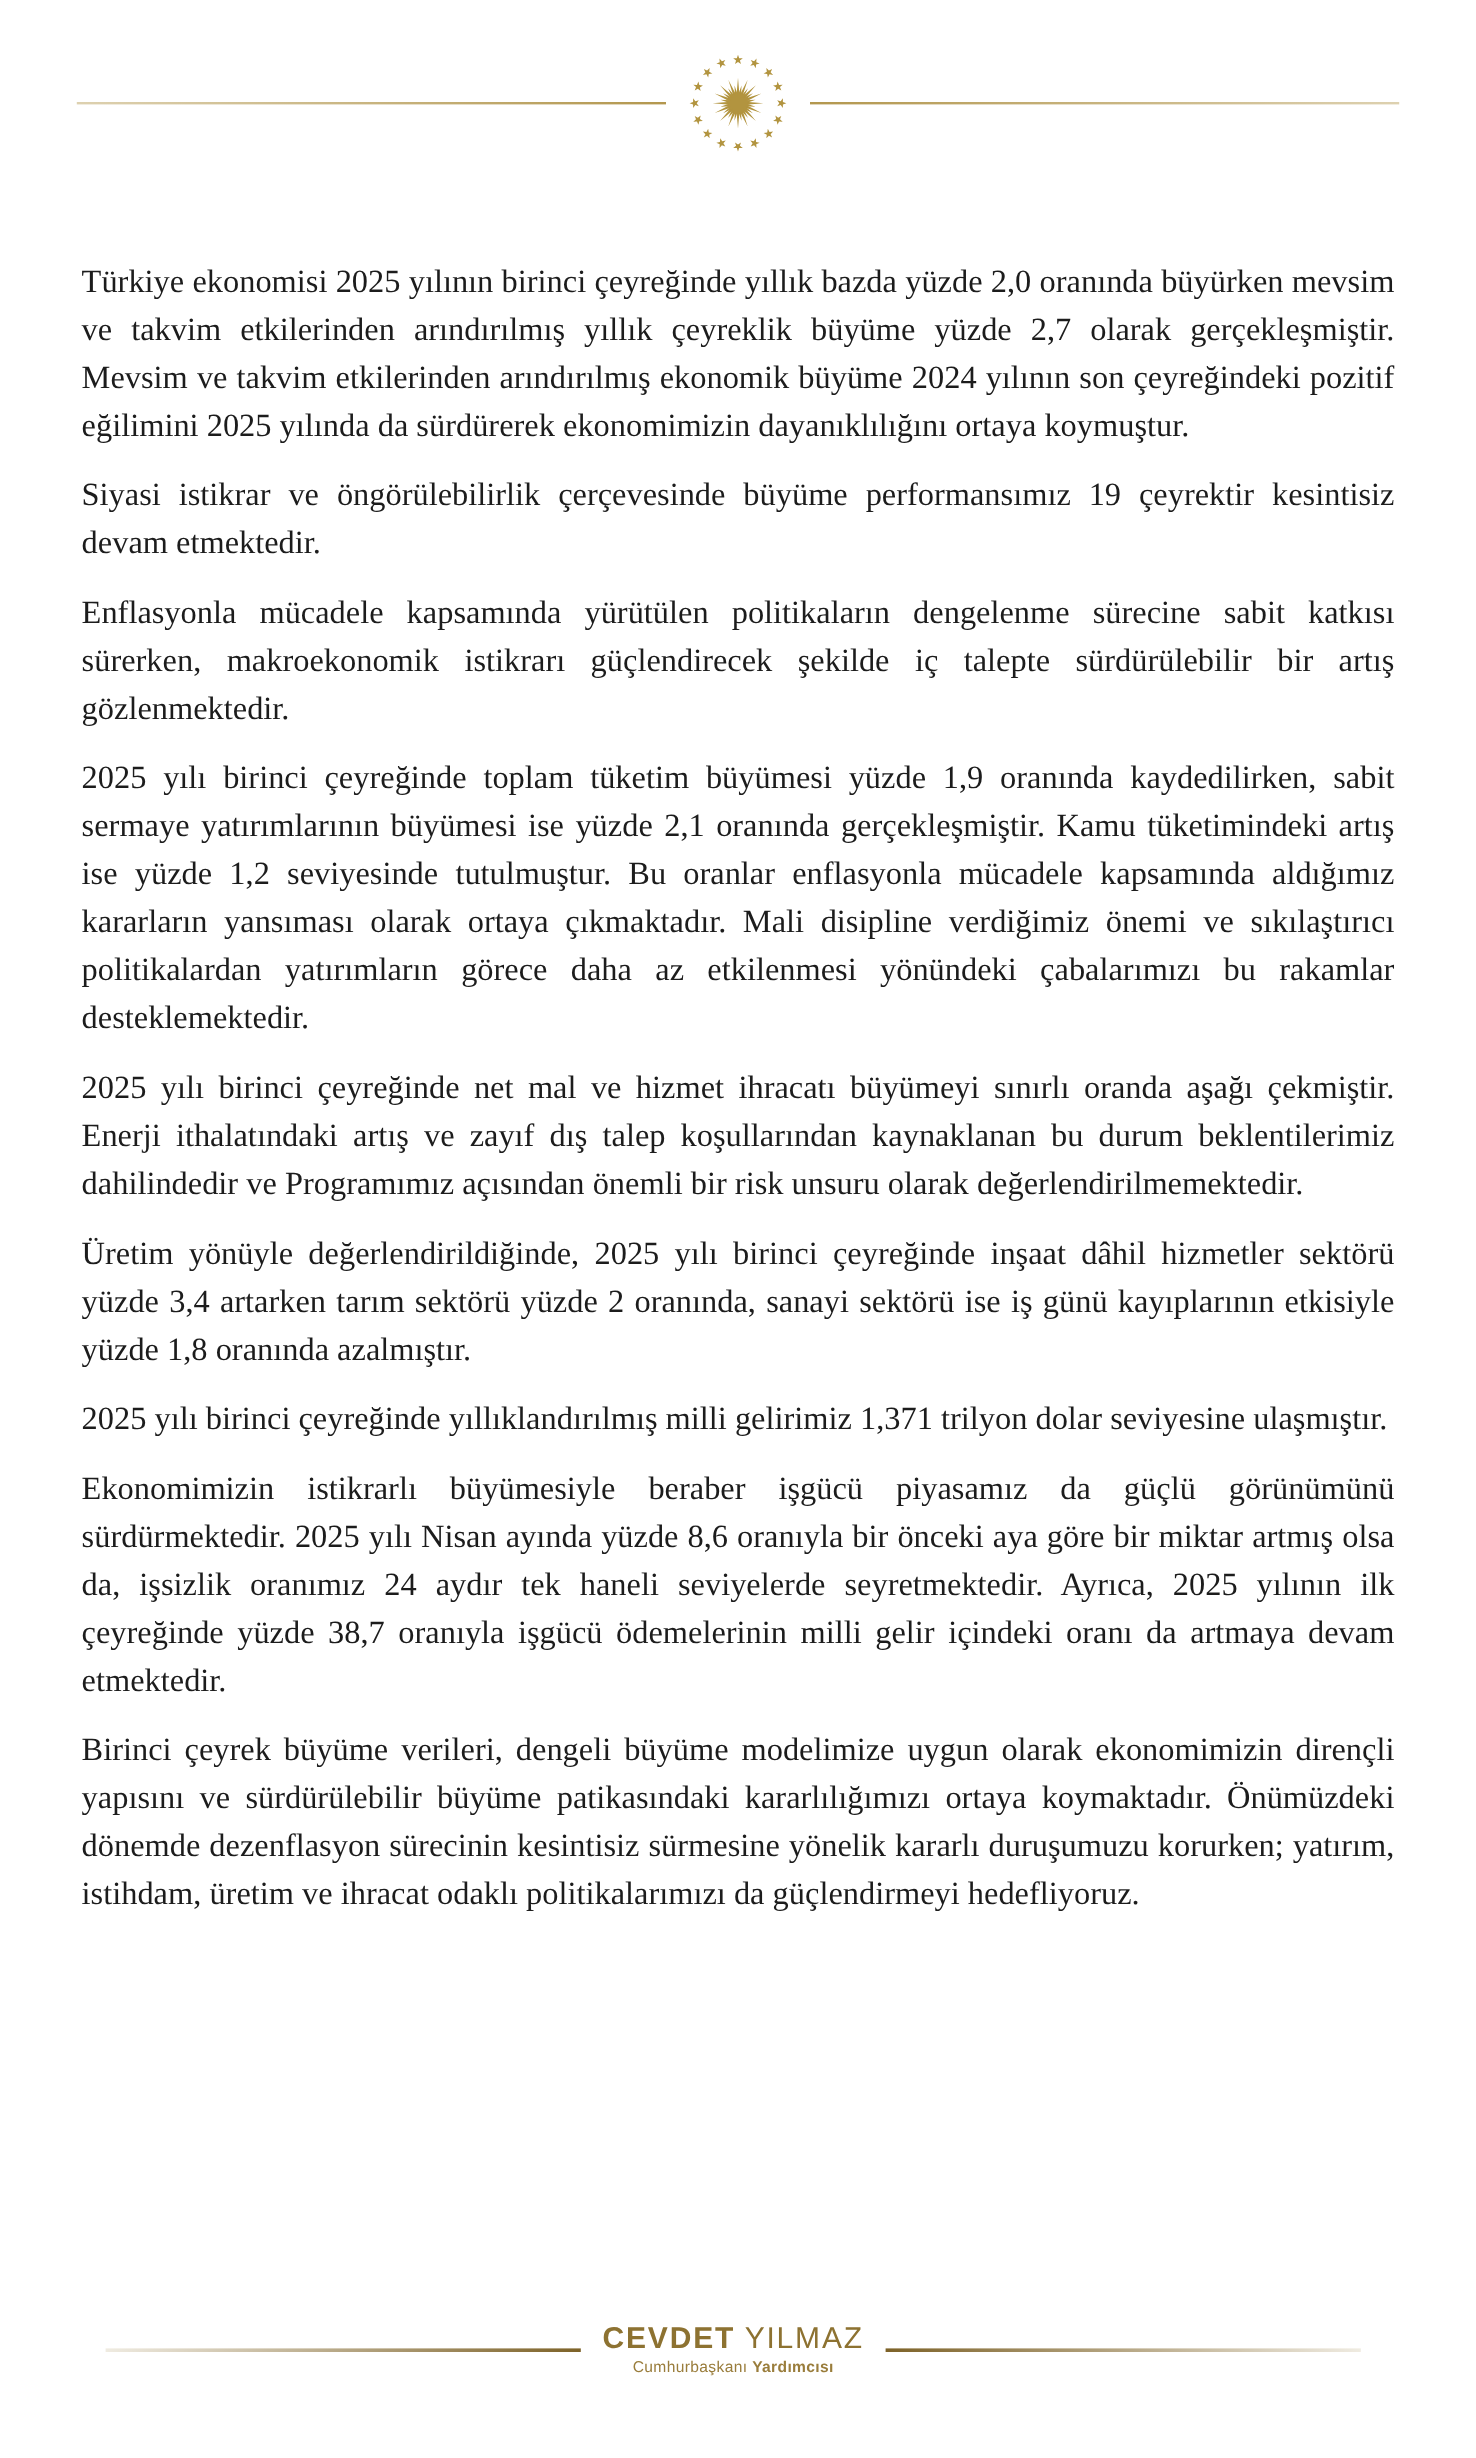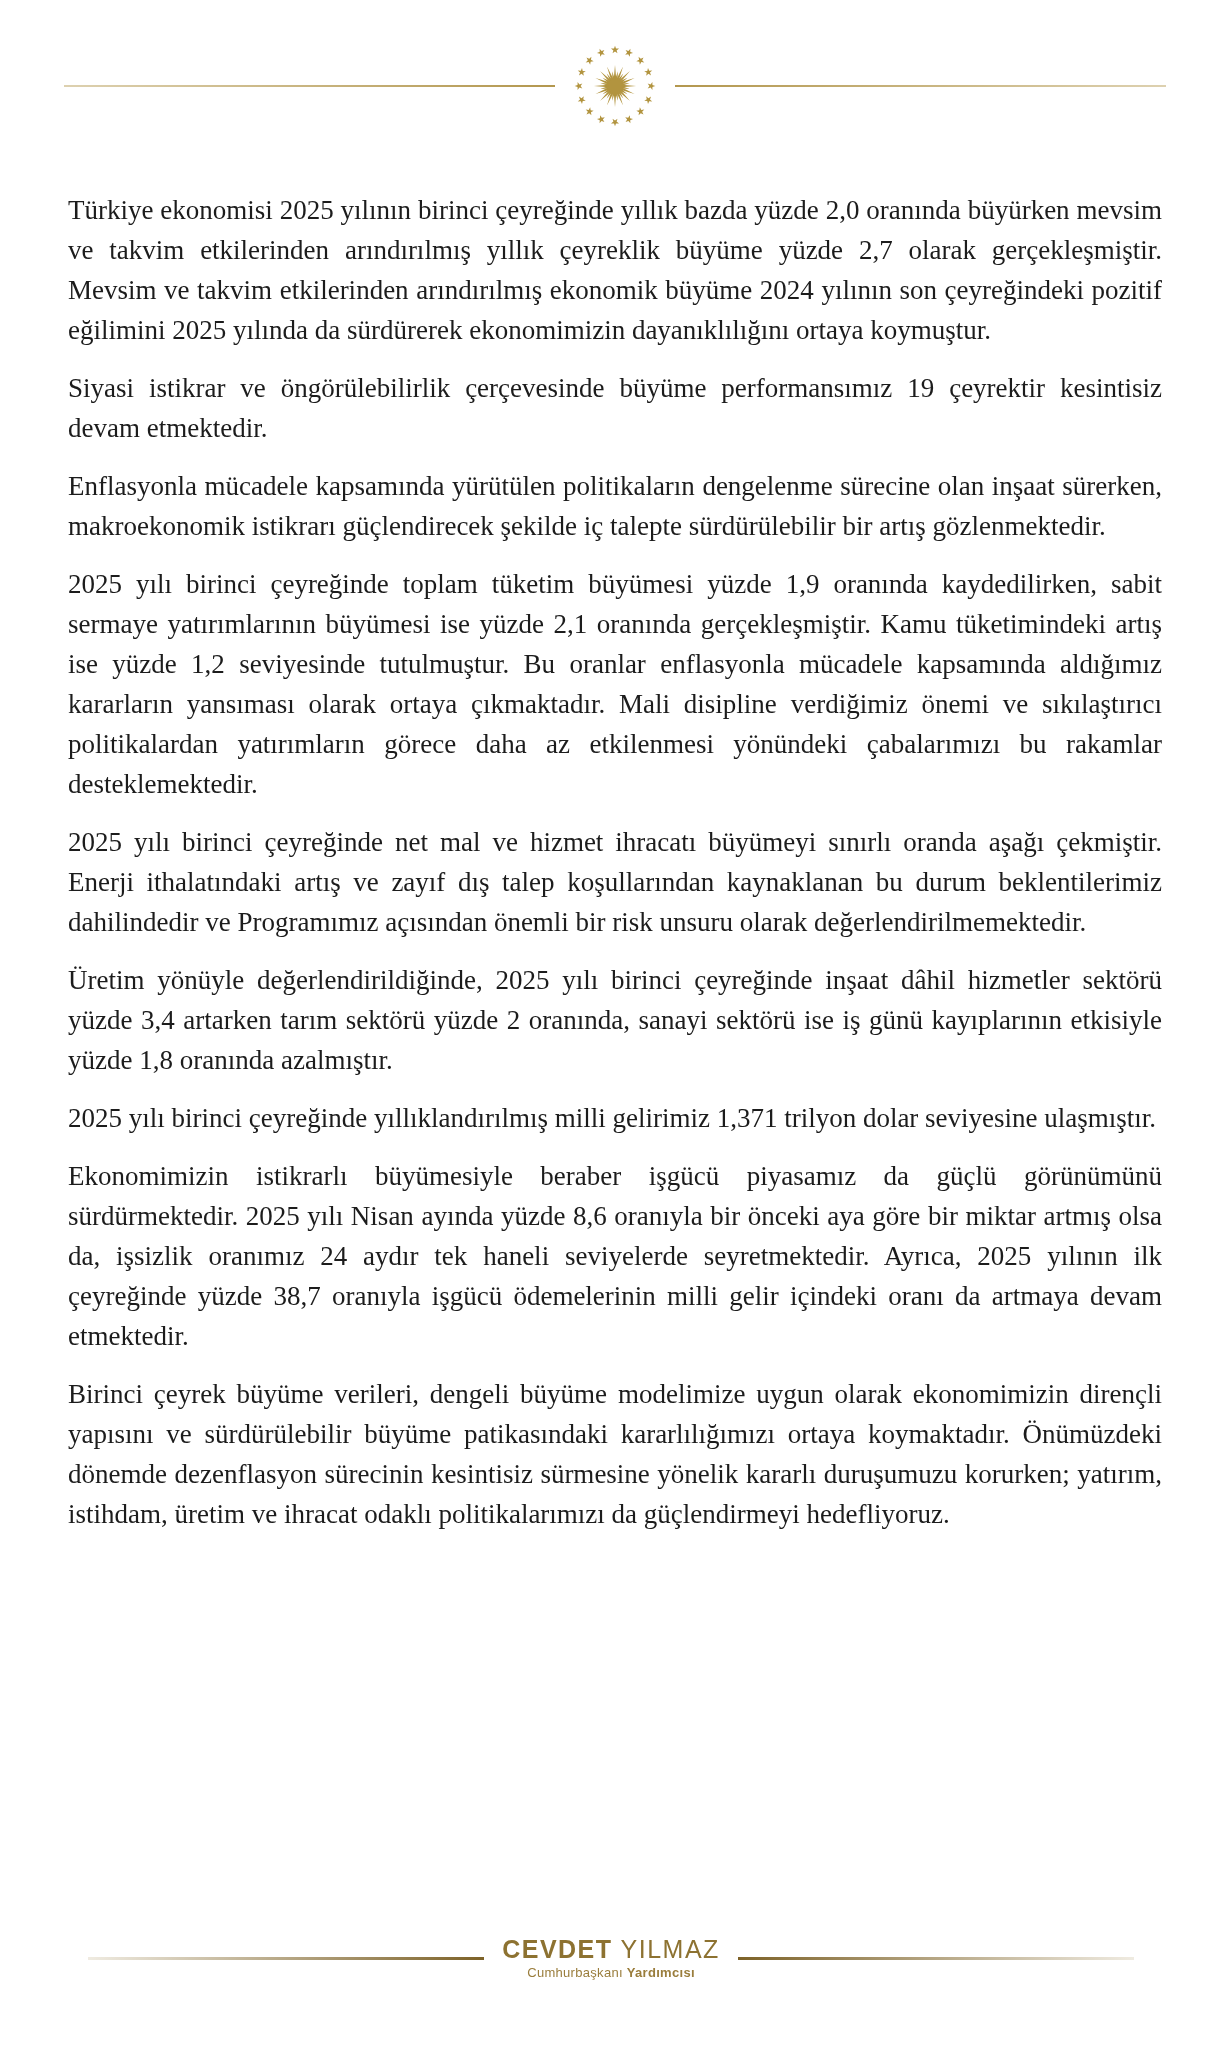--- a/index.html
+++ b/index.html
@@ -37,21 +37,21 @@
     margin: 30px 40px 0 40px;
     text-align: center;
     font-weight: 700;
     font-size: 38px;
     line-height: 54px;
     color: #0e0e0e;
     letter-spacing: 0.2px;
   }
   
   .doc-body {
-    margin: 60px 68px 0 68px;
+    margin: 84px 68px 0 68px;
   }
   .doc-body p {
     margin: 0 0 18px 0;
     font-size: 27px;
     line-height: 40px;
     color: #1c1c1c;
     text-align: justify;
     text-justify: inter-word;
   }
   
@@ -124,21 +124,21 @@
 
 <h1 class="doc-title">
 </h1>
 
 <main class="doc-body">
 
     <p>Türkiye ekonomisi 2025 yılının birinci çeyreğinde yıllık bazda yüzde 2,0 oranında büyürken mevsim ve takvim etkilerinden arındırılmış yıllık çeyreklik büyüme yüzde 2,7 olarak gerçekleşmiştir. Mevsim ve takvim etkilerinden arındırılmış ekonomik büyüme 2024 yılının son çeyreğindeki pozitif eğilimini 2025 yılında da sürdürerek ekonomimizin dayanıklılığını ortaya koymuştur.</p>
 
     <p>Siyasi istikrar ve öngörülebilirlik çerçevesinde büyüme performansımız 19 çeyrektir kesintisiz devam etmektedir.</p>
 
-    <p>Enflasyonla mücadele kapsamında yürütülen politikaların dengelenme sürecine olan inşaat sürerken, makroekonomik istikrarı güçlendirecek şekilde iç talepte sürdürülebilir bir artış gözlenmektedir.</p>
+    <p>Enflasyonla mücadele kapsamında yürütülen politikaların dengelenme sürecine sabit katkısı sürerken, makroekonomik istikrarı güçlendirecek şekilde iç talepte sürdürülebilir bir artış gözlenmektedir.</p>
 
     <p>2025 yılı birinci çeyreğinde toplam tüketim büyümesi yüzde 1,9 oranında kaydedilirken, sabit sermaye yatırımlarının büyümesi ise yüzde 2,1 oranında gerçekleşmiştir. Kamu tüketimindeki artış ise yüzde 1,2 seviyesinde tutulmuştur. Bu oranlar enflasyonla mücadele kapsamında aldığımız kararların yansıması olarak ortaya çıkmaktadır. Mali disipline verdiğimiz önemi ve sıkılaştırıcı politikalardan yatırımların görece daha az etkilenmesi yönündeki çabalarımızı bu rakamlar desteklemektedir.</p>
 
     <p>2025 yılı birinci çeyreğinde net mal ve hizmet ihracatı büyümeyi sınırlı oranda aşağı çekmiştir. Enerji ithalatındaki artış ve zayıf dış talep koşullarından kaynaklanan bu durum beklentilerimiz dahilindedir ve Programımız açısından önemli bir risk unsuru olarak değerlendirilmemektedir.</p>
 
     <p>Üretim yönüyle değerlendirildiğinde, 2025 yılı birinci çeyreğinde inşaat dâhil hizmetler sektörü yüzde 3,4 artarken tarım sektörü yüzde 2 oranında, sanayi sektörü ise iş günü kayıplarının etkisiyle yüzde 1,8 oranında azalmıştır.</p>
 
     <p>2025 yılı birinci çeyreğinde yıllıklandırılmış milli gelirimiz 1,371 trilyon dolar seviyesine ulaşmıştır.</p>
 
     <p>Ekonomimizin istikrarlı büyümesiyle beraber işgücü piyasamız da güçlü görünümünü sürdürmektedir. 2025 yılı Nisan ayında yüzde 8,6 oranıyla bir önceki aya göre bir miktar artmış olsa da, işsizlik oranımız 24 aydır tek haneli seviyelerde seyretmektedir. Ayrıca, 2025 yılının ilk çeyreğinde yüzde 38,7 oranıyla işgücü ödemelerinin milli gelir içindeki oranı da artmaya devam etmektedir.</p>

